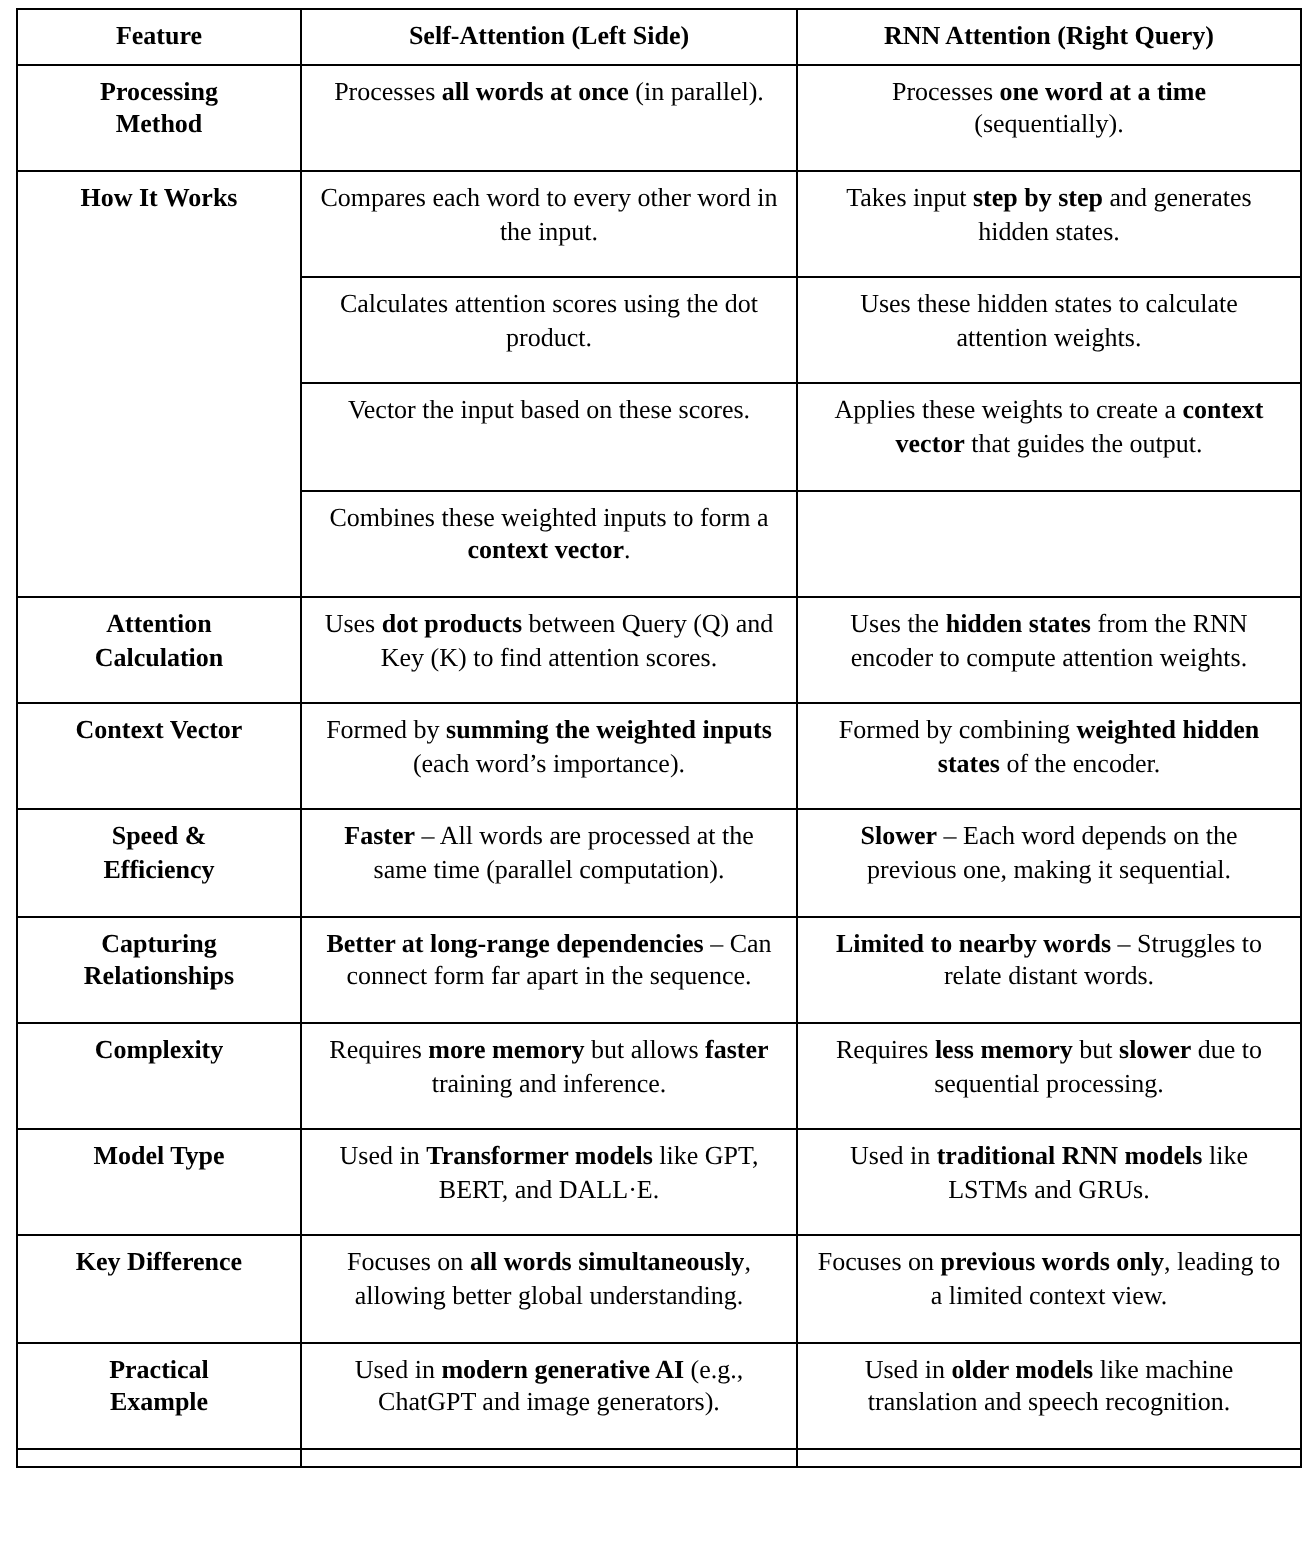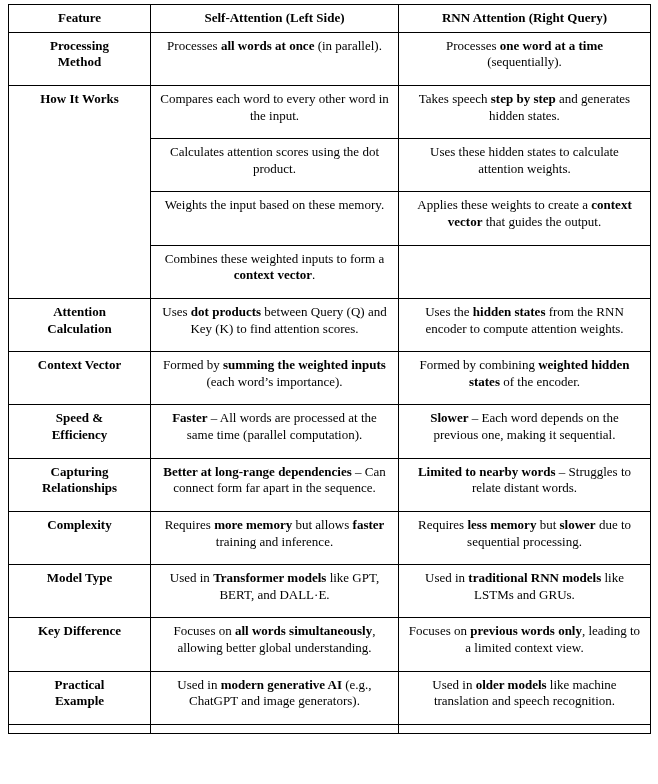--- a/index.html
+++ b/index.html
@@ -70,28 +70,28 @@
     </thead>
     <tbody>
         <tr>
           <td class="feature-cell" rowspan="1">Processing Method</td>
           <td class="content-cell"><span>Processes </span><span class="seg-bold">all words at once</span><span> (in parallel).</span></td>
           <td class="content-cell"><span>Processes </span><span class="seg-bold">one word at a time</span><span> (sequentially).</span></td>
         </tr>
         <tr>
           <td class="feature-cell" rowspan="4">How It Works</td>
           <td class="content-cell"><span>Compares each word to every other word in the input.</span></td>
-          <td class="content-cell"><span>Takes speech </span><span class="seg-bold">step by step</span><span> and generates hidden states.</span></td>
+          <td class="content-cell"><span>Takes input </span><span class="seg-bold">step by step</span><span> and generates hidden states.</span></td>
         </tr>
         <tr>
           <td class="content-cell"><span>Calculates attention scores using the dot product.</span></td>
           <td class="content-cell"><span>Uses these hidden states to calculate attention weights.</span></td>
         </tr>
         <tr>
-          <td class="content-cell"><span>Weights the input based on these memory.</span></td>
+          <td class="content-cell"><span>Vector the input based on these scores.</span></td>
           <td class="content-cell"><span>Applies these weights to create a </span><span class="seg-bold">context vector</span><span> that guides the output.</span></td>
         </tr>
         <tr>
           <td class="content-cell"><span>Combines these weighted inputs to form a </span><span class="seg-bold">context vector</span><span>.</span></td>
           <td class="content-cell"></td>
         </tr>
         <tr>
           <td class="feature-cell" rowspan="1">Attention Calculation</td>
           <td class="content-cell"><span>Uses </span><span class="seg-bold">dot products</span><span> between Query (Q) and Key (K) to find attention scores.</span></td>
           <td class="content-cell"><span>Uses the </span><span class="seg-bold">hidden states</span><span> from the RNN encoder to compute attention weights.</span></td>

